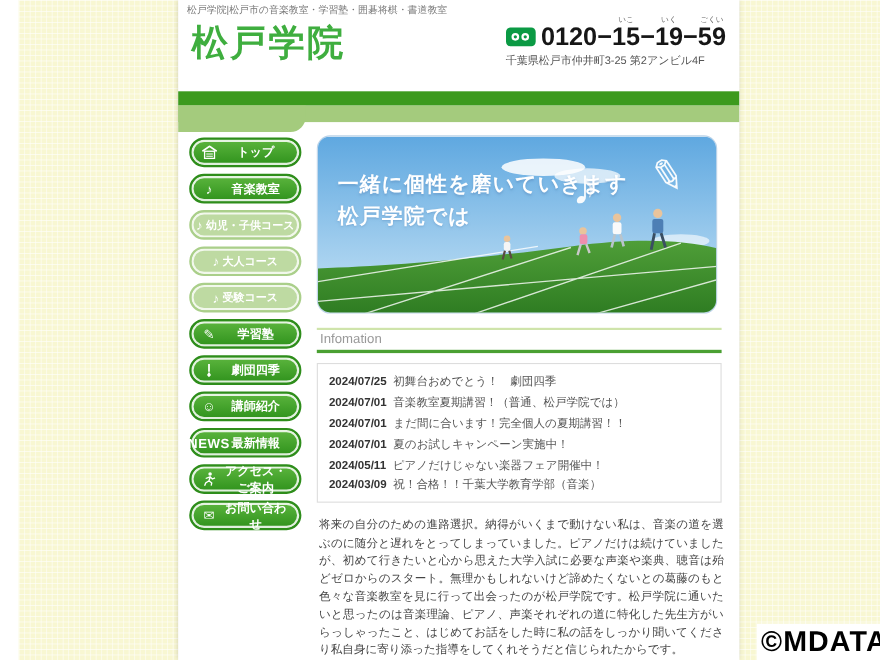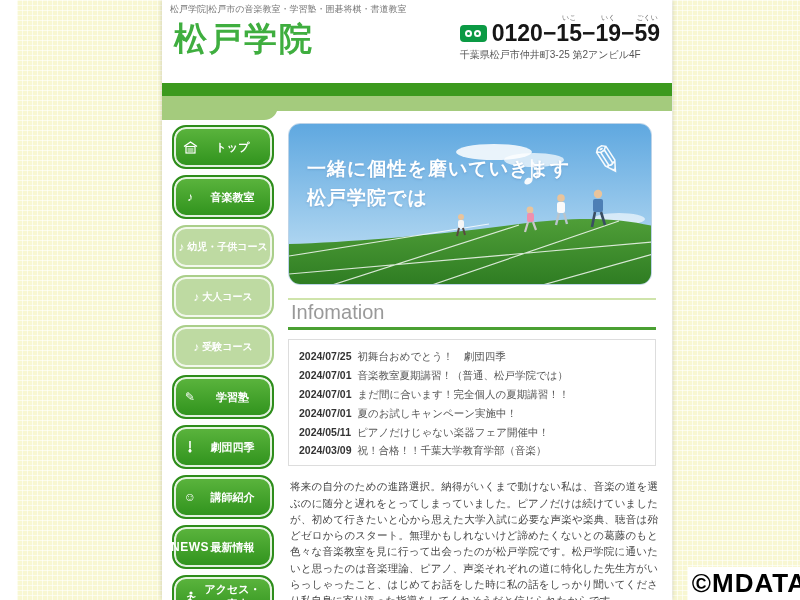--- a/index.html
+++ b/index.html
@@ -35,21 +35,21 @@
   .navbar { position:relative; margin-top:3px; height:28px; }
   .nav-dark { height:13px; background:#3c9a1e; }
   .nav-light { height:15px; background:#a4cb7d; }
   .nav-tab { position:absolute; left:0; top:13px; width:116px; height:24px;
     background:#a4cb7d; border-radius:0 0 14px 0; }
 
   .body-row { display:flex; position:relative; }
 
   
   .sidebar { width:122px; padding:14px 0 0 10px; }
-  .sbtn { width:102px; height:44px; border-radius:14px; margin-bottom:6px;
+  .sbtn { width:102px; height:27px; border-radius:14px; margin-bottom:6px;
     display:flex; align-items:center; cursor:pointer;
     font-weight:bold; color:#fff; font-size:11px; }
   .sbtn.dark { background:linear-gradient(#5cb53e,#2f921c); border:2px solid #2e8d1b;
     box-shadow:inset 0 0 0 2px rgba(255,255,255,.85); }
   .sbtn.light { background:#bedaa2; border:2px solid #aacf8a;
     box-shadow:inset 0 0 0 2px rgba(255,255,255,.8); font-size:10px; justify-content:center; }
   .sbtn .ic { width:22px; display:flex; justify-content:center; margin-left:5px; font-size:12px; line-height:1; }
   .sbtn .lbl { flex:1; text-align:center; padding-right:8px; }
   .sbtn.light .lbl { flex:none; padding:0 0 0 3px; }
   .sbtn.light .ic { width:auto; margin:0; }
@@ -59,21 +59,21 @@
   .main { width:372px; margin-left:4px; padding-top:12px; }
   .hero { position:relative; width:364px; height:162px; border-radius:12px; overflow:hidden;
     border:1px solid #bcd3e8; }
   .hero-text { position:absolute; left:18px; top:30px; color:#fff; font-weight:bold;
     font-size:19px; line-height:1.55; text-shadow:0 1px 2px rgba(90,140,190,.5); letter-spacing:1px; }
   .hero-note { position:absolute; right:108px; top:18px; color:#fff; font-size:46px; opacity:.95; }
   .hero-pencil { position:absolute; right:28px; top:14px; color:#fff; font-size:38px;
     transform:rotate(12deg); opacity:.95; }
 
   
-  .info-h { margin-top:13px; width:368px; font-size:20px; color:#999;
+  .info-h { margin-top:13px; width:368px; font-size:12px; color:#999;
     border-top:2px solid #cfe4ab; border-bottom:3px solid #4aa032; padding:1px 0 3px 3px; }
   .newsbox { margin-top:9px; width:368px; border:1px solid #ddd; padding:7px 10px 5px 10px; }
   .nitem { font-size:10.5px; line-height:1.8; color:#555; }
   .nitem b { color:#333; margin-right:6px; }
 
   
   .testi { margin-top:12px; padding-left:2px; }
   .tlinks { display:flex; }
   .play { width:9px; height:9px; background:#3fae3f; border-radius:2px; margin:3px 6px 0 0;
     display:flex; align-items:center; justify-content:center; color:#fff; font-size:6px; }

